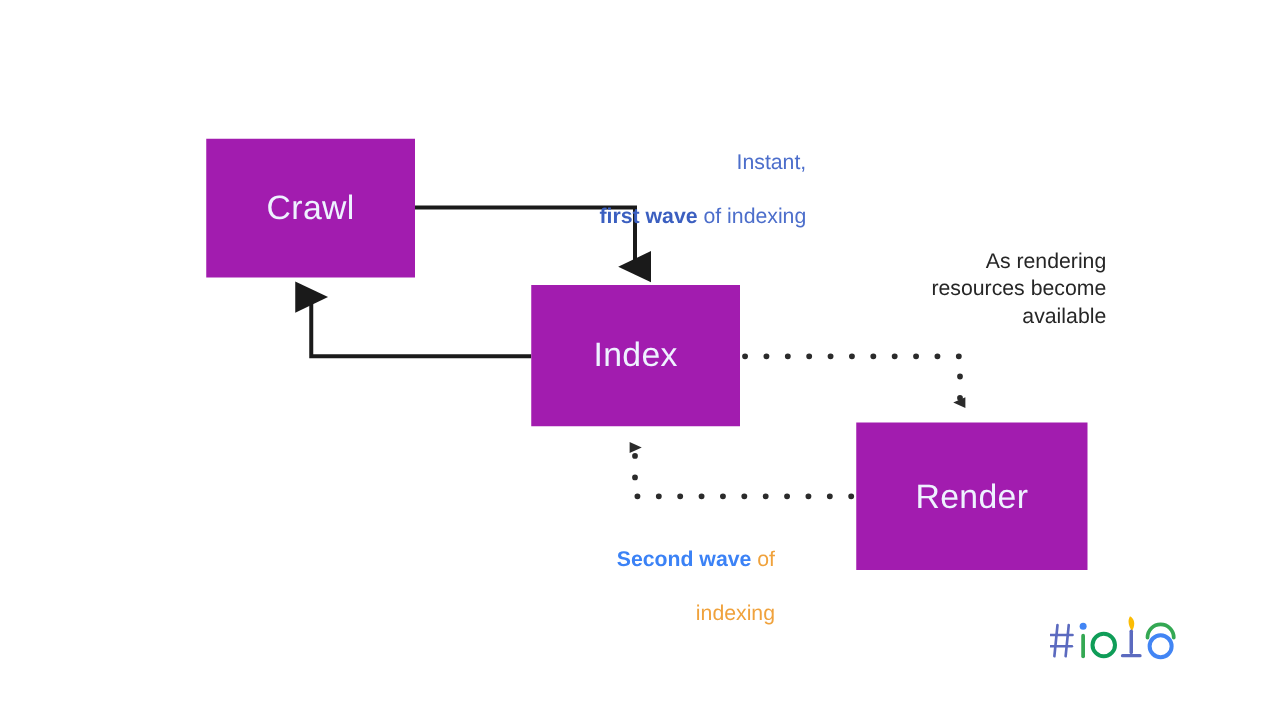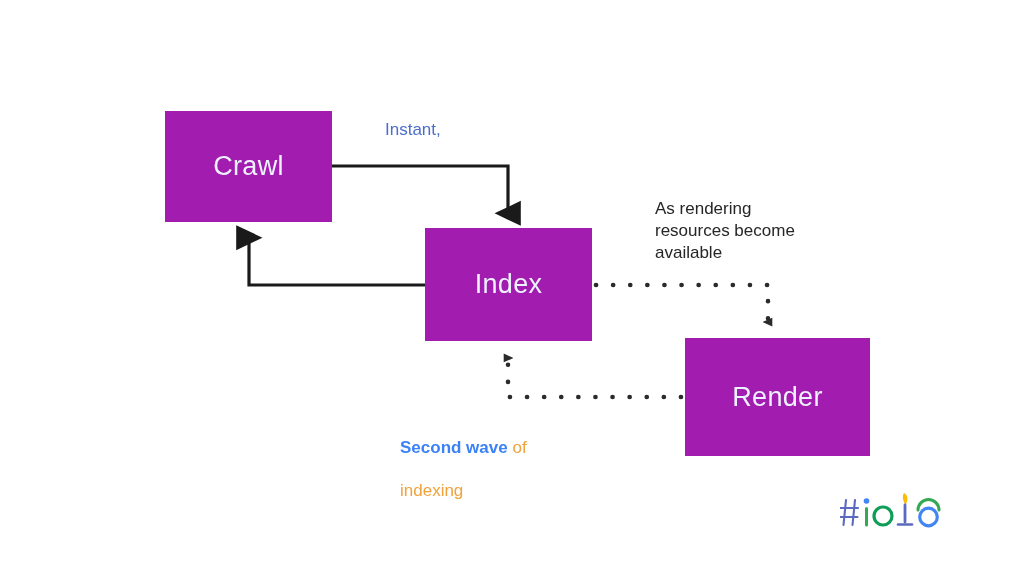--- a/index.html
+++ b/index.html
@@ -34,21 +34,21 @@
     line-height: 1;
   }
 
   #node-crawl  { left: 165px; top: 111px; width: 167px; height: 111px; }
   #node-index  { left: 425px; top: 228px; width: 167px; height: 113px; text-align: right; }
   #node-render { left: 685px; top: 338px; width: 185px; height: 118px; }
 
   
   .annotation {
     position: absolute;
-    text-align: left;
+    text-align: right;
     line-height: 1.28;
     white-space: pre-line;
   }
 
   #ann-first-wave {
     left: 385px;
     top: 97px;
     width: 260px;
     font-size: 17px;
     color: #4c6ecb;
@@ -142,20 +142,21 @@
   <div class="node" id="node-index">
     <span class="node-label">Index</span>
   </div>
 
   <div class="node" id="node-render">
     <span class="node-label">Render</span>
   </div>
 
   <div class="annotation" id="ann-first-wave">
     <div>Instant,</div>
+    <div><span class="strong">first wave</span><span> of indexing</span></div>
   </div>
 
   <div class="annotation" id="ann-rendering">As rendering
 resources become
 available</div>
 
 
   <div class="annotation" id="ann-second-wave">
     <div><span class="strong">Second wave</span><span> of</span></div>
     <div>indexing</div>

